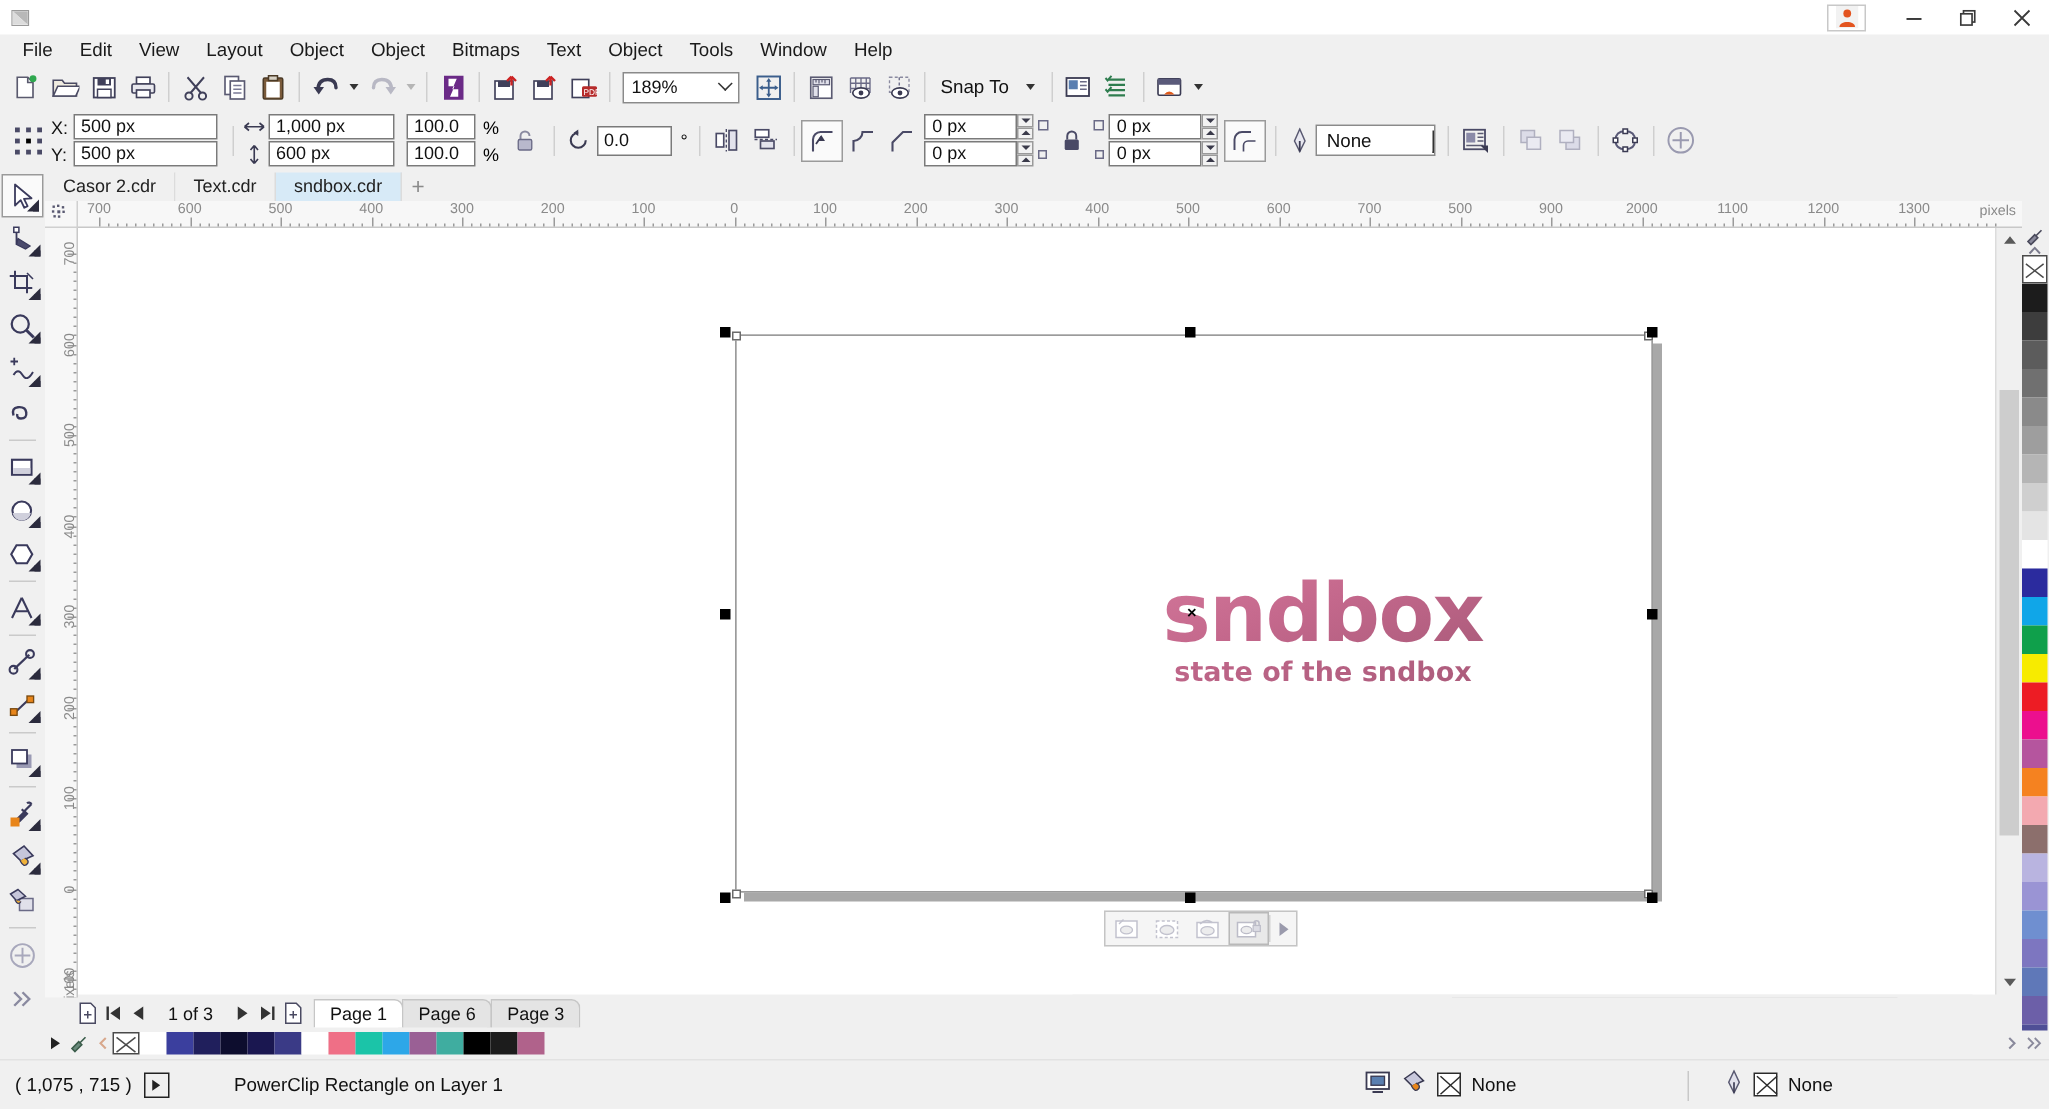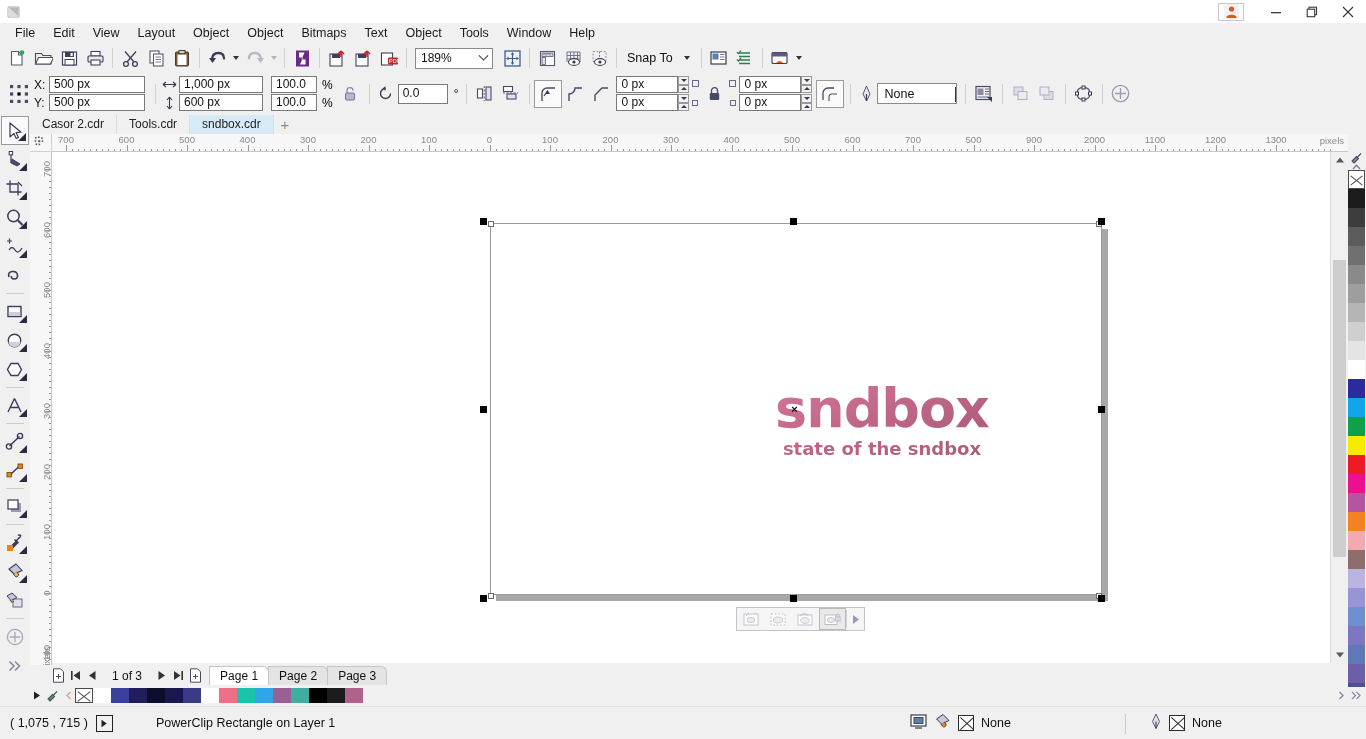--- a/index.html
+++ b/index.html
@@ -722,21 +722,21 @@
     <div class="tb-btn">
       <svg width="21" height="21" viewBox="0 0 21 21">
         <circle cx="10.5" cy="10.5" r="8.2" fill="none" stroke="#9a9ab0" stroke-width="1.3"></circle>
         <path d="M10.5 5 v11 M5 10.5 h11" stroke="#9a9ab0" stroke-width="1.3"></path>
       </svg>
     </div>
   </div>
 
   <div class="doctabs">
     <div class="doctab"><span>Casor 2.cdr</span></div>
-    <div class="doctab"><span>Tools.cdr</span></div>
+    <div class="doctab"><span>Text.cdr</span></div>
     <div class="doctab active"><span>sndbox.cdr</span></div>
     <div class="doctab-add">
         <span>+</span>
       </div>
   </div>
 
   <div class="toolbox">
     <div class="tool active">
       <svg width="20" height="20" viewBox="0 0 20 20">
         <path d="M5 2 L5 16 L8.8 12.4 L11.2 17.5 L13.4 16.4 L11 11.6 L16 11.2 Z" fill="#fff" stroke="#3a3a5c" stroke-width="1.2" stroke-linejoin="round"></path>
@@ -1348,21 +1348,21 @@
       </svg>
     </div>
     <div class="pn-btn">
       <svg width="13" height="15" viewBox="0 0 13 15">
         <path d="M1.5 0.8 h7 l3 3 v10.4 h-10 z" fill="#fff" stroke="#4a4a62" stroke-width="1"></path>
         <path d="M6.5 6 v5 M4 8.5 h5" stroke="#4a4a62" stroke-width="1"></path>
       </svg>
     </div>
     <div style="width:6px"></div>
     <div class="ptab active"><span>Page 1</span></div>
-    <div class="ptab"><span>Page 2</span></div>
+    <div class="ptab"><span>Page 6</span></div>
     <div class="ptab"><span>Page 3</span></div>
   </div>
 
   <div class="vpalette" id="vpalette">
     <div style="width:17px;height:17px;display:flex;align-items:center;justify-content:center">
       <svg width="12" height="12" viewBox="0 0 12 12">
         <path d="M10 1.5 L6.5 5 M3 11 L7.5 6.5 L5.5 4.5 L1 9 Z" stroke="#4a4a5c" stroke-width="1.1" fill="#8a8a9c"></path>
       </svg>
     </div>
     <div style="width:17px;height:12px;display:flex;align-items:center;justify-content:center">

